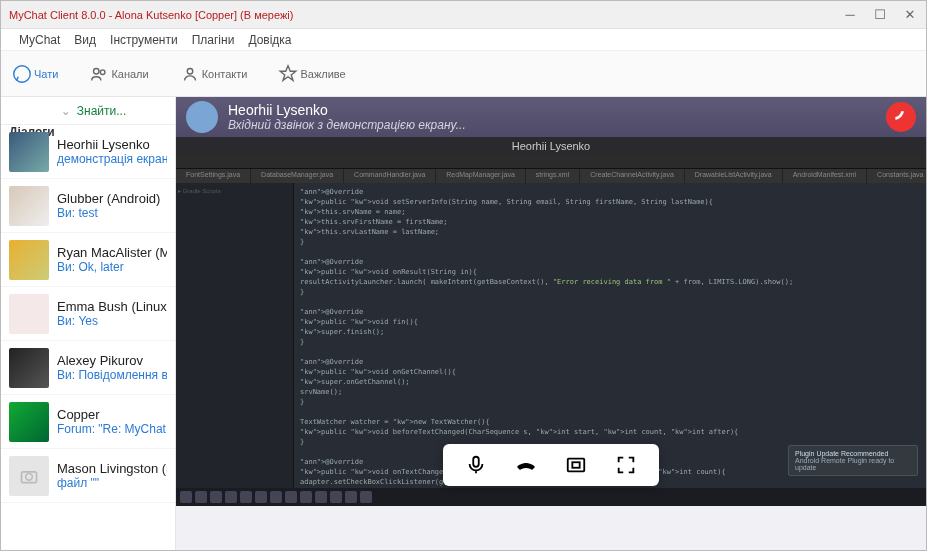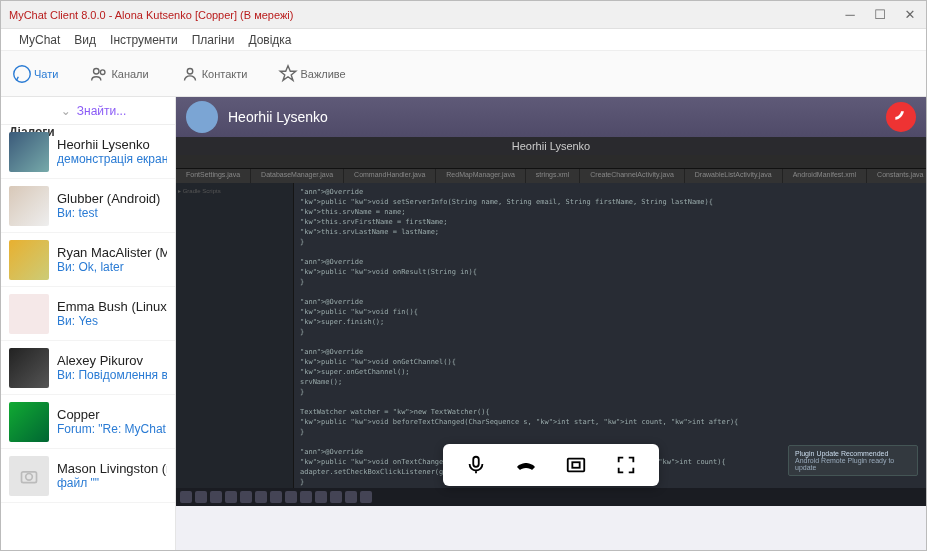--- a/index.html
+++ b/index.html
@@ -11,21 +11,21 @@
 .menubar { height: 22px; display: flex; align-items: center; padding: 0 18px; gap: 14px; border-bottom: 1px solid #eee; font-size: 12px; color: #444; }
 .menubar span { cursor: pointer; }
 .toolbar { height: 46px; display: flex; align-items: center; padding: 0 10px; gap: 30px; border-bottom: 1px solid #e5e5e5; background: #fafafa; }
 .tool-item { display: flex; flex-direction: row; align-items: center; font-size: 11px; color: #666; cursor: pointer; gap: 1px; }
 .tool-item.active { color: #2a7bd4; }
 .tool-icon { width: 22px; height: 22px; stroke: currentColor; fill: none; stroke-width: 1.5; }
 .body-area { display: flex; height: calc(100% - 28px - 22px - 46px); position: relative; }
 .sidebar { width: 175px; border-right: 1px solid #e5e5e5; display: flex; flex-direction: column; background: #fff; }
 .side-header { display: flex; align-items: center; height: 28px; padding: 0 8px; border-bottom: 1px solid #eee; gap: 6px; font-size: 12px; }
 .side-header .bold { font-weight: 600; color: #333; margin-top: 42px; }
-.side-header .search { color: #8b5cf6; cursor: text; }
+.side-header .search { color: #15803d; cursor: text; }
 .chev { color: #aaa; }
 .dialog-list { flex: 1; overflow: hidden; }
 .dialog-item { display: flex; align-items: center; height: 54px; padding: 4px 8px; border-bottom: 1px solid #f3f3f3; gap: 8px; cursor: pointer; }
 .avatar { width: 40px; height: 40px; border-radius: 2px; background: #ddd; flex-shrink: 0; display: flex; align-items: center; justify-content: center; }
 .d-info { flex: 1; overflow: hidden; }
 .d-name { font-size: 13px; color: #222; white-space: nowrap; overflow: hidden; text-overflow: clip; }
 .d-sub { font-size: 12px; color: #2a7bd4; white-space: nowrap; overflow: hidden; text-overflow: clip; }
 .main { flex: 1; display: flex; flex-direction: column; background: #f0f0f5; position: relative; }
 .compose { height: 44px; background: #f4e6f0; display: flex; align-items: center; padding: 0 14px; border-top: 1px solid #e3d5e0; }
 .compose input { flex: 1; background: transparent; border: none; outline: none; font-size: 13px; font-style: italic; color: #999; }
@@ -176,20 +176,21 @@
     </div>
   </div>
 
   <div class="main">
 
     <div class="call-overlay">
       <div class="call-header">
         <div class="caller-av"></div>
         <div class="caller-txt">
           <div class="caller-name">Heorhii Lysenko</div>
+          <div class="caller-sub">Вхідний дзвінок з демонстрацією екрану...</div>
         </div>
         <div class="hangup-red">
           <svg width="16" height="16" viewBox="0 0 24 24" fill="#fff">
               <path d="M21 15c-2-2-6-3-9-3s-7 1-9 3l3 3c1-1 3-2 6-2s5 1 6 2z" transform="rotate(135 12 12)"></path>
             </svg>
         </div>
       </div>
       <div class="share-titlebar">
         <span>Heorhii Lysenko</span>
       </div>
@@ -214,20 +215,21 @@
           <div class="ide-code" id="ide-code">
               <div><span class="&lt;span">"ann"</span>&gt;@Override</div>
               <div><span class="&lt;span">"kw"</span>&gt;public <span class="&lt;span">"kw"</span>&gt;void setServerInfo(String name, String email, String firstName, String lastName){</div>
               <div>    <span class="&lt;span">"kw"</span>&gt;this.srvName = name;</div>
               <div>    <span class="&lt;span">"kw"</span>&gt;this.srvFirstName = firstName;</div>
               <div>    <span class="&lt;span">"kw"</span>&gt;this.srvLastName = lastName;</div>
               <div>}</div>
               <div>&nbsp;</div>
               <div><span class="&lt;span">"ann"</span>&gt;@Override</div>
               <div><span class="&lt;span">"kw"</span>&gt;public <span class="&lt;span">"kw"</span>&gt;void onResult(String in){</div>
+              <div>    resultActivityLauncher.launch( makeIntent(getBaseContext(), <span class="str">"Error receiving data from "</span> + from, LIMITS.LONG).show();</div>
               <div>}</div>
               <div>&nbsp;</div>
               <div><span class="&lt;span">"ann"</span>&gt;@Override</div>
               <div><span class="&lt;span">"kw"</span>&gt;public <span class="&lt;span">"kw"</span>&gt;void fin(){</div>
               <div>    <span class="&lt;span">"kw"</span>&gt;super.finish();</div>
               <div>}</div>
               <div>&nbsp;</div>
               <div><span class="&lt;span">"ann"</span>&gt;@Override</div>
               <div><span class="&lt;span">"kw"</span>&gt;public <span class="&lt;span">"kw"</span>&gt;void onGetChannel(){</div>
               <div>    <span class="&lt;span">"kw"</span>&gt;super.onGetChannel();</div>

